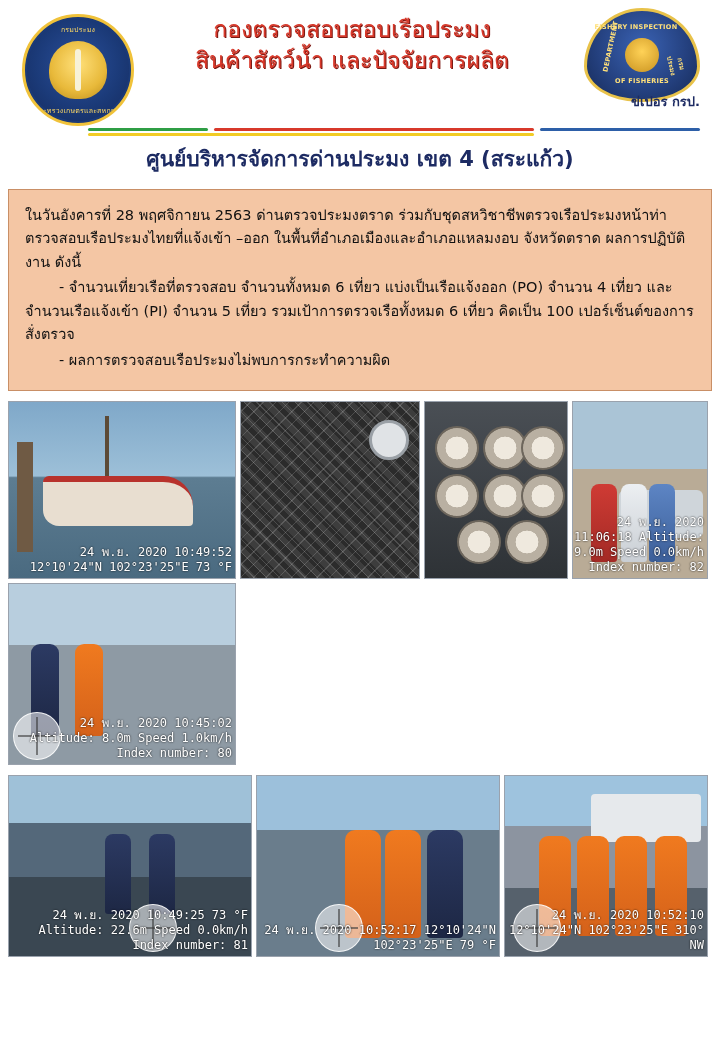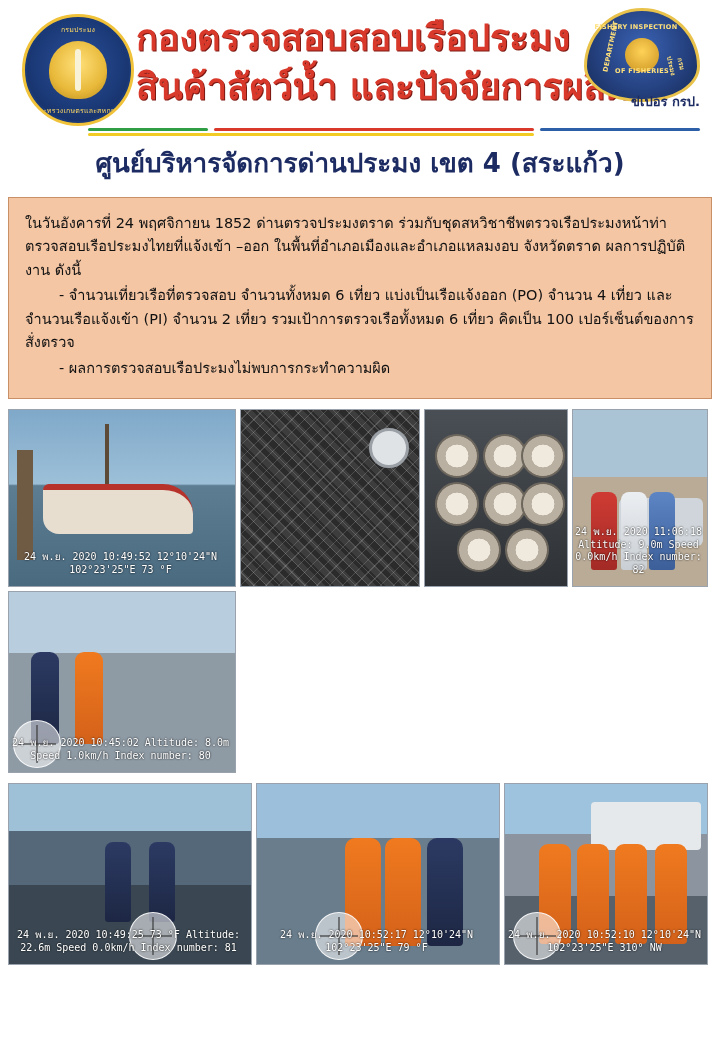--- a/index.html
+++ b/index.html
@@ -89,21 +89,21 @@
   .seal-right .side-left,
   .seal-right .side-right {
     position: absolute;
     color: #ffe07a;
     font-size: 6.5px;
     font-weight: bold;
     text-align: center;
     letter-spacing: 0.3px;
   }
   .seal-right .top-text { top: 12px; left: 0; right: 12px; }
-  .seal-right .bottom-text { bottom: 24px; left: 0; right: 0; }
+  .seal-right .bottom-text { bottom: 14px; left: 0; right: 0; }
   .seal-right .side-left { top: 44px; left: 8px; width: 26px; transform: rotate(-78deg); }
   .seal-right .side-right { top: 44px; right: 8px; width: 26px; transform: rotate(78deg); }
   .seal-right .center-mark {
     position: absolute;
     left: 50%; top: 50%;
     margin: -17px 0 0 -17px;
     width: 34px; height: 34px;
     border-radius: 50%;
     background: radial-gradient(circle at 50% 40%, #ffd257 0%, #c9921f 100%);
   }
@@ -120,22 +120,22 @@
   .header-title {
     position: absolute;
     left: 136px;
     top: 14px;
     width: 432px;
     text-align: center;
   }
   .header-title .line1,
   .header-title .line2 {
     color: #d8392b;
-    font-weight: bold;
-    font-size: 36px;
+    font-weight: normal;
+    font-size: 23px;
     line-height: 1.35;
     text-shadow: 1px 1px 0 #7a1812;
     white-space: nowrap;
   }
   .rule-row {
     position: absolute;
     left: 88px;
     right: 20px;
     top: 128px;
     height: 10px;
@@ -150,21 +150,21 @@
   .bar-yellow{ left: 0; width: 446px; background: #f2cc25; top: 5px; }
   .bar-blue  { left: 452px; right: 0; background: #2d5fa8; top: 0; }
 
   
   .subtitle-block {
     margin-top: 14px;
     text-align: center;
   }
   .subtitle-1 {
     color: #1d2b63;
-    font-size: 26px;
+    font-size: 21px;
     font-weight: bold;
   }
   .subtitle-2 {
     color: #1d2b63;
     font-size: 17px;
     font-weight: bold;
     margin-top: 10px;
   }
 
   
@@ -196,25 +196,25 @@
   }
   .photo {
     position: relative;
     overflow: hidden;
     border: 1px solid #9aa2ad;
     box-sizing: border-box;
   }
   .photo .stamp {
     position: absolute;
     right: 3px;
-    bottom: 10px;
+    bottom: 3px;
     color: #ffffff;
-    font-size: 10px;
+    font-size: 12px;
     line-height: 1.25;
-    text-align: center;
+    text-align: right;
     text-shadow: 0 0 2px #000;
     font-family: "DejaVu Sans Mono", "Liberation Mono", monospace;
   }
   .photo .gps-dial {
     position: absolute;
     left: 4px;
     bottom: 4px;
     width: 46px;
     height: 46px;
     border-radius: 50%;
@@ -387,22 +387,22 @@
     <span class="bar bar-yellow"></span>
     <span class="bar bar-blue"></span>
   </div>
 </div>
 
 <div class="subtitle-block">
   <div class="subtitle-1">ศูนย์บริหารจัดการด่านประมง เขต 4 (สระแก้ว)</div>
 </div>
 
 <div class="text-panel">
-  <p>ในวันอังคารที่ 24 พฤศจิกายน 1852 ด่านตรวจประมงตราด ร่วมกับชุดสหวิชาชีพตรวจเรือประมงหน้าท่า ตรวจสอบเรือประมงไทยที่แจ้งเข้า –ออก ในพื้นที่อำเภอเมืองและอำเภอแหลมงอบ จังหวัดตราด ผลการปฏิบัติงาน ดังนี้</p>
-  <p class="indent">- จำนวนเที่ยวเรือที่ตรวจสอบ  จำนวนทั้งหมด 6 เที่ยว แบ่งเป็นเรือแจ้งออก (PO) จำนวน 4 เที่ยว และจำนวนเรือแจ้งเข้า (PI) จำนวน 2 เที่ยว รวมเป้าการตรวจเรือทั้งหมด 6 เที่ยว คิดเป็น 100 เปอร์เซ็นต์ของการสั่งตรวจ</p>
+  <p>ในวันอังคารที่ 28 พฤศจิกายน 2563 ด่านตรวจประมงตราด ร่วมกับชุดสหวิชาชีพตรวจเรือประมงหน้าท่า ตรวจสอบเรือประมงไทยที่แจ้งเข้า –ออก ในพื้นที่อำเภอเมืองและอำเภอแหลมงอบ จังหวัดตราด ผลการปฏิบัติงาน ดังนี้</p>
+  <p class="indent">- จำนวนเที่ยวเรือที่ตรวจสอบ  จำนวนทั้งหมด 6 เที่ยว แบ่งเป็นเรือแจ้งออก (PO) จำนวน 4 เที่ยว และจำนวนเรือแจ้งเข้า (PI) จำนวน 5 เที่ยว รวมเป้าการตรวจเรือทั้งหมด 6 เที่ยว คิดเป็น 100 เปอร์เซ็นต์ของการสั่งตรวจ</p>
   <p class="indent">- ผลการตรวจสอบเรือประมงไม่พบการกระทำความผิด</p>
 </div>
 
 <div class="photos">
 
   <div class="photo ph1">
     <div class="post"></div>
     <div class="mast"></div>
     <div class="boat"></div>
     <div class="stamp">24 พ.ย. 2020 10:49:52

